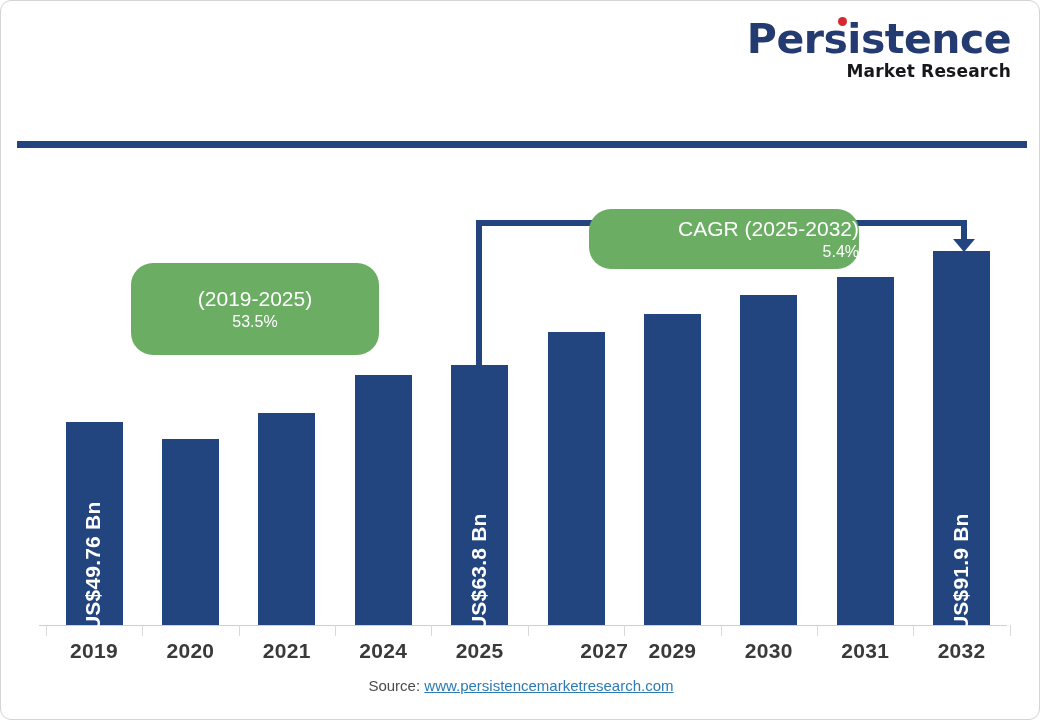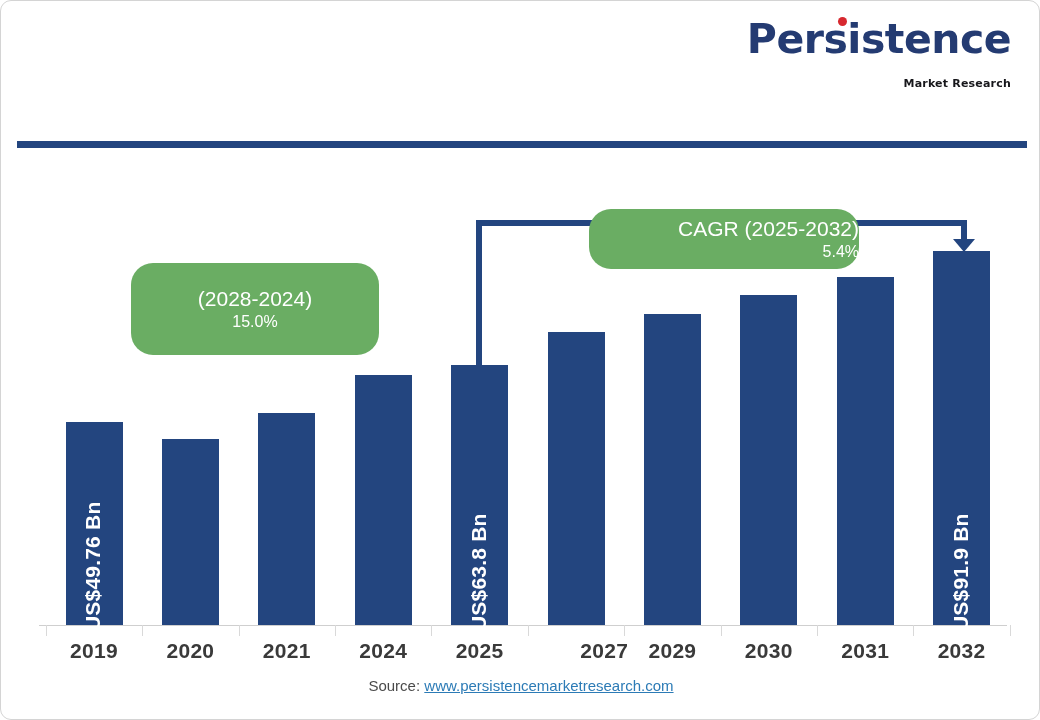--- a/index.html
+++ b/index.html
@@ -30,23 +30,23 @@
     color:#243b72; letter-spacing:-0.5px;
     position:relative; display:inline-block;
   }
   #logo-dot{
     position:absolute; left:91px; top:-2px;
     width:9px;height:9px;border-radius:50%;
     background:#d7282f;
   }
   #logo-sub{
     font-family:"DejaVu Sans", sans-serif;
-    font-size:11px; font-weight:bold;
+    font-size:17px; font-weight:bold;
     color:#17171b; letter-spacing:0.2px;
-    margin-top:18px;
+    margin-top:3px;
   }
 
   
   #title{
     position:absolute; left:22px; top:106px;
     font-size:26.5px; font-weight:bold; color:#111114;
     letter-spacing:-0.2px; white-space:nowrap;
   }
   #title-rule{
     position:absolute; left:16px; top:140px;
@@ -178,21 +178,21 @@
   <div class="conn" id="conn-h-right"></div>
   <div class="conn" id="conn-v-right"></div>
   <div id="conn-arrow"></div>
 
   <div class="callout" id="cagr-box">
     <div class="c-line">CAGR (2025-2032)</div>
     <div class="c-val">5.4%</div>
   </div>
 
   <div class="callout" id="hist-box">
-    <div class="c-line">(2028-2024)</div>
-    <div class="c-val">15.0%</div>
+    <div class="c-line">(2019-2025)</div>
+    <div class="c-val">53.5%</div>
   </div>
 
   <div id="source">
     <span>Source: </span><a href="#">www.persistencemarketresearch.com</a>
   </div>
 
 </div>
 
 </body></html>

